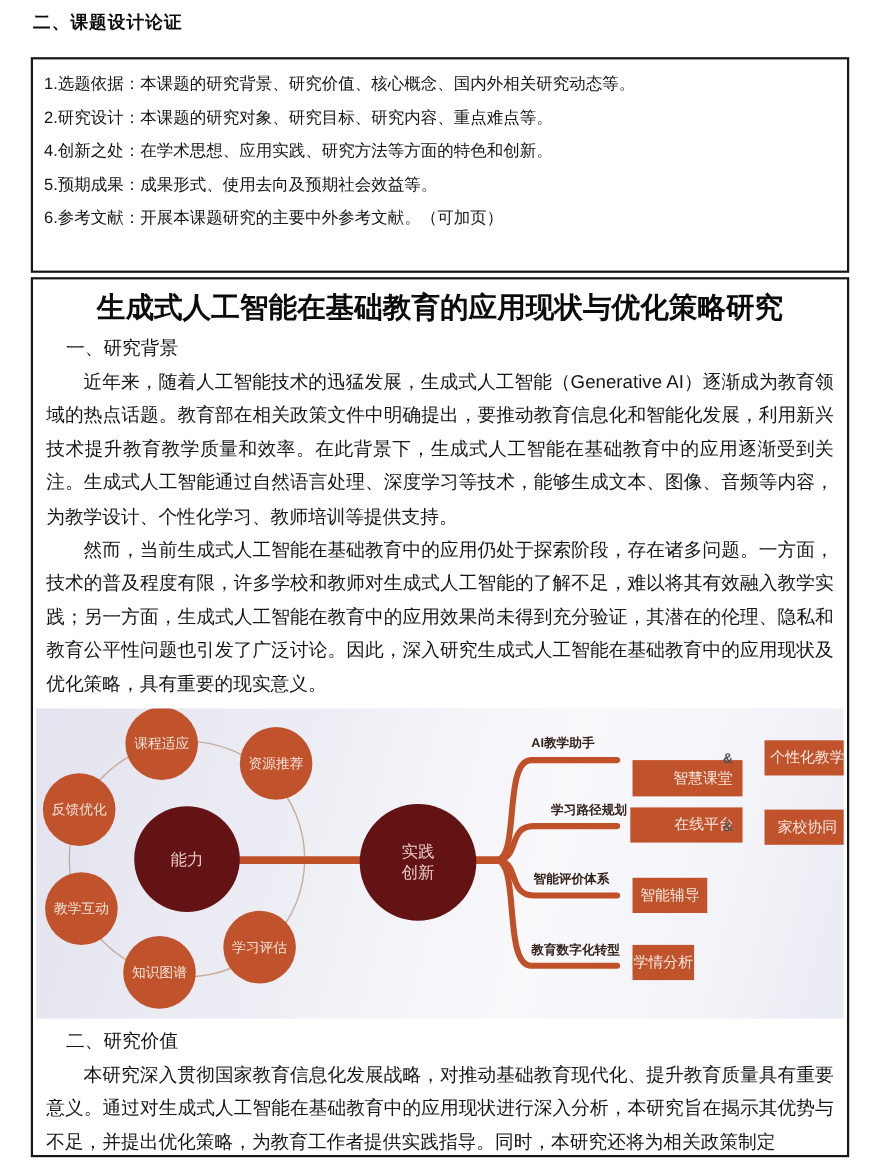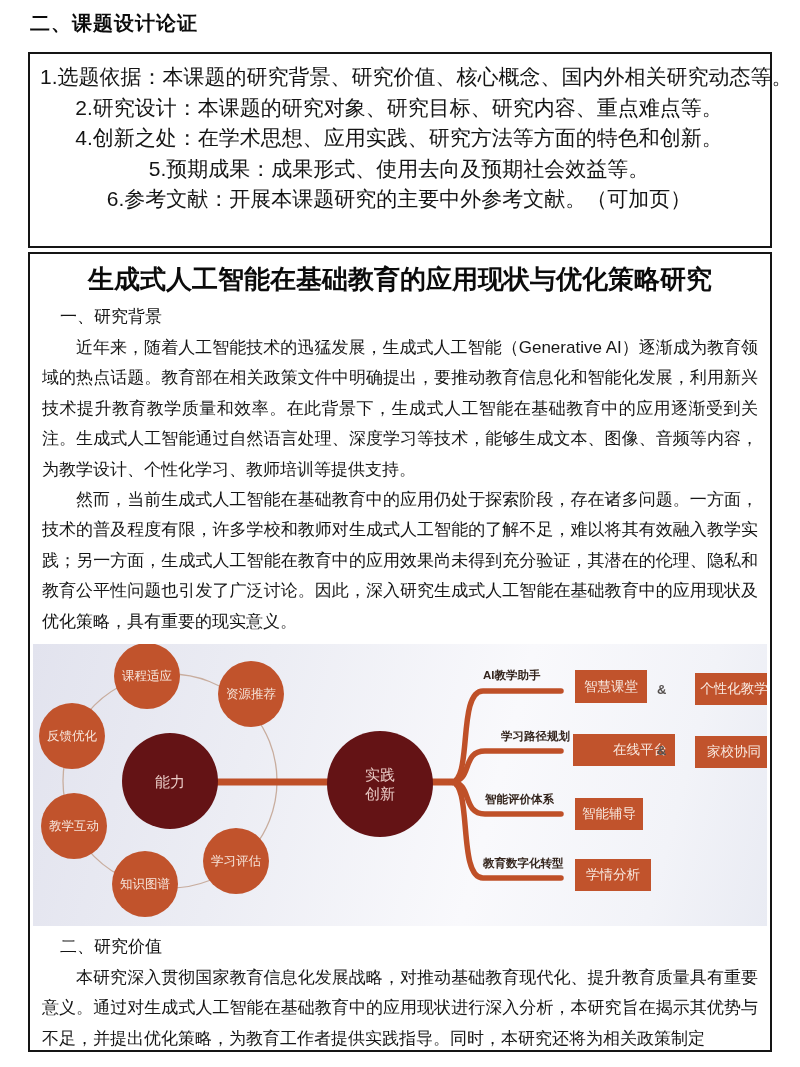--- a/index.html
+++ b/index.html
@@ -4,29 +4,29 @@
 <style>
   html,body{margin:0;padding:0;}
   body{
     width:800px;height:1067px;background:#ffffff;
     font-family:"Liberation Sans","DejaVu Sans",sans-serif;
     color:#111;overflow:hidden;
   }
   .page{position:relative;width:800px;height:1067px;}
   .hdr{
     position:absolute;left:30px;top:10px;width:740px;
-    font-size:20px;font-weight:bold;color:#0c0c0c;letter-spacing:1px;
+    font-size:16px;font-weight:bold;color:#0c0c0c;letter-spacing:1px;
   }
   .box1{
     position:absolute;left:28px;top:52px;width:744px;height:196px;
     border:2px solid #151515;box-sizing:border-box;
     padding:8px 12px 0 10px;background:#fff;
   }
   .box1 .item{
-    font-size:21px;line-height:30.6px;color:#141414;white-space:nowrap;text-align:center;
+    font-size:15px;line-height:30.6px;color:#141414;white-space:nowrap;
   }
   .box2{
     position:absolute;left:28px;top:252px;width:744px;height:800px;
     border:2px solid #151515;box-sizing:border-box;
     padding:0 12px;background:#fff;overflow:hidden;
   }
   .main-title{
     margin:7px 0 0 0;font-size:26px;font-weight:bold;text-align:center;
     line-height:36px;color:#0b0b0b;
   }
@@ -108,30 +108,30 @@
       <div class="hub" style="left:294px;top:87px;width:106px;height:106px;">
         <span>实践</span>
         <span>创新</span>
       </div>
 
       <div class="blabel" style="left:450px;top:24px;">AI教学助手</div>
       <div class="blabel" style="left:452px;top:85px;margin-left:16px;">学习路径规划</div>
       <div class="blabel" style="left:452px;top:148px;">智能评价体系</div>
       <div class="blabel" style="left:450px;top:212px;">教育数字化转型</div>
 
-      <div class="nbox" style="left:542px;top:26px;width:72px;height:33px;">智慧课堂</div>
+      <div class="nbox" style="left:542px;top:47px;width:72px;height:33px;padding-left:28px;">智慧课堂</div>
       <div class="amp" style="left:624px;top:38px;">&amp;</div>
       <div class="nbox" style="left:662px;top:29px;width:78px;height:32px;">个性化教学</div>
 
       <div class="nbox" style="left:540px;top:90px;width:70px;height:32px;padding-left:32px;">在线平台</div>
       <div class="amp" style="left:624px;top:99px;">&amp;</div>
       <div class="nbox" style="left:662px;top:92px;width:78px;height:32px;">家校协同</div>
 
       <div class="nbox" style="left:542px;top:154px;width:68px;height:32px;">智能辅导</div>
 
-      <div class="nbox" style="left:542px;top:215px;width:76px;height:32px;">学情分析</div>
+      <div class="nbox" style="left:542px;top:215px;width:56px;height:32px;">学情分析</div>
     </div>
 
     <div class="sec-h">二、研究价值</div>
     <p class="para">本研究深入贯彻国家教育信息化发展战略，对推动基础教育现代化、提升教育质量具有重要意义。通过对生成式人工智能在基础教育中的应用现状进行深入分析，本研究旨在揭示其优势与不足，并提出优化策略，为教育工作者提供实践指导。同时，本研究还将为相关政策制定</p>
   </div>
 
 </div>
 
 </body></html>

